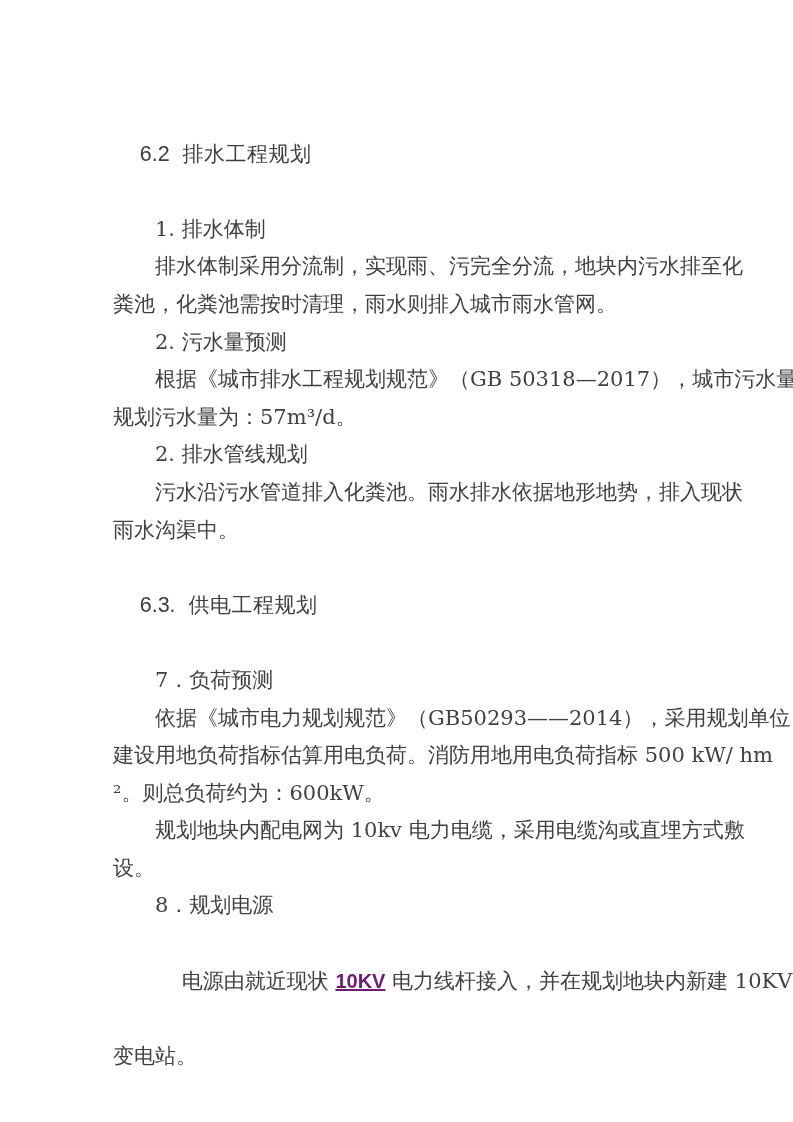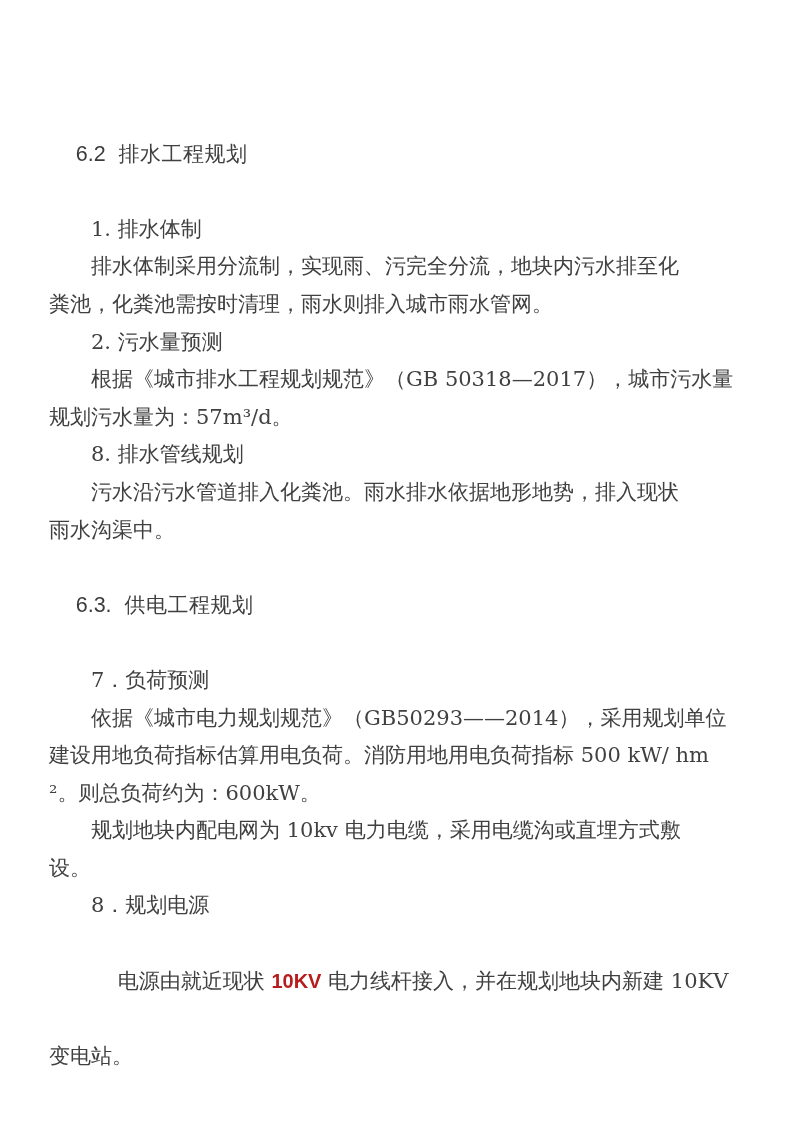--- a/index.html
+++ b/index.html
@@ -6,21 +6,21 @@
     margin: 0;
     padding: 0;
     background: #ffffff;
   }
   .page {
     position: relative;
     width: 793px;
     height: 1122px;
     box-sizing: border-box;
     background: #ffffff;
-    padding: 98px 100px 0 49px;
+    padding: 98px 100px 0 113px;
     font-family: "DejaVu Serif", "Liberation Serif", serif;
     font-size: 21px;
     line-height: 37.6px;
     color: #404040;
     overflow: hidden;
   }
   .line {
     white-space: pre;
   }
   
@@ -33,21 +33,22 @@
     color: #3c3c3c;
     margin-right: 13px;
   }
   .heading .title {
     letter-spacing: 0.5px;
   }
   .sans-bold {
     font-family: "Liberation Sans", sans-serif;
     font-weight: 600;
     font-size: 20px;
-    color: #b91c1c;
+    color: #701a75;
+    text-decoration: underline;
   }
 </style>
 </head>
 <body>
 
 <div class="page">
 
   <div class="line heading">
     <span class="num">6.2</span><span class="title">排水工程规划</span>
   </div>
@@ -55,21 +56,21 @@
   <div class="line indent">1. 排水体制</div>
 
   <div class="line indent">排水体制采用分流制，实现雨、污完全分流，地块内污水排至化</div>
   <div class="line">粪池，化粪池需按时清理，雨水则排入城市雨水管网。</div>
 
   <div class="line indent">2. 污水量预测</div>
 
   <div class="line indent">根据《城市排水工程规划规范》（GB 50318—2017），城市污水量</div>
   <div class="line">规划污水量为：57m³/d。</div>
 
-  <div class="line indent">8. 排水管线规划</div>
+  <div class="line indent">2. 排水管线规划</div>
 
   <div class="line indent">污水沿污水管道排入化粪池。雨水排水依据地形地势，排入现状</div>
   <div class="line">雨水沟渠中。</div>
 
   <div class="line heading">
     <span class="num">6.3.</span><span class="title">供电工程规划</span>
   </div>
 
   <div class="line indent">7．负荷预测</div>
 

